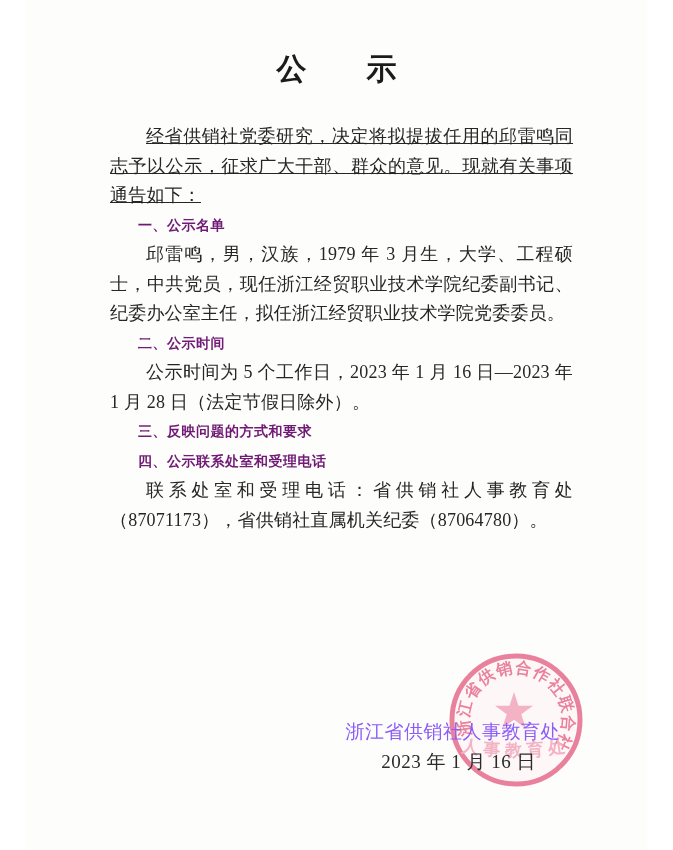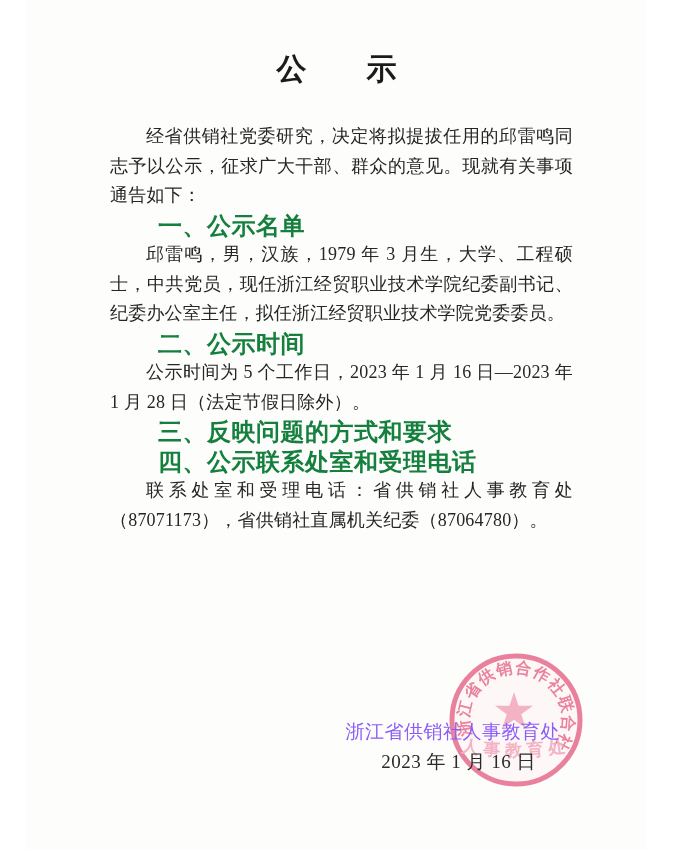--- a/index.html
+++ b/index.html
@@ -34,27 +34,28 @@
     margin:0;
     font-size:18px;
     line-height:29.5px;
     text-align:justify;
     text-indent:2em;
     color:#262626;
     letter-spacing:0.2px;
   }
   .intro{
     margin-top:34px;
+    text-decoration:underline;
   }
   .sec-heading{
     margin:0;
-    font-size:24px;
+    font-size:14px;
     line-height:29.5px;
     font-weight:700;
-    color:#15803d;
+    color:#701a75;
     text-indent:2em;
     font-family:"Liberation Sans","DejaVu Sans",sans-serif;
     letter-spacing:0.5px;
   }
   .seal{
     position:absolute;
     left:420px;
     top:650px;
     width:140px;
     height:140px;

